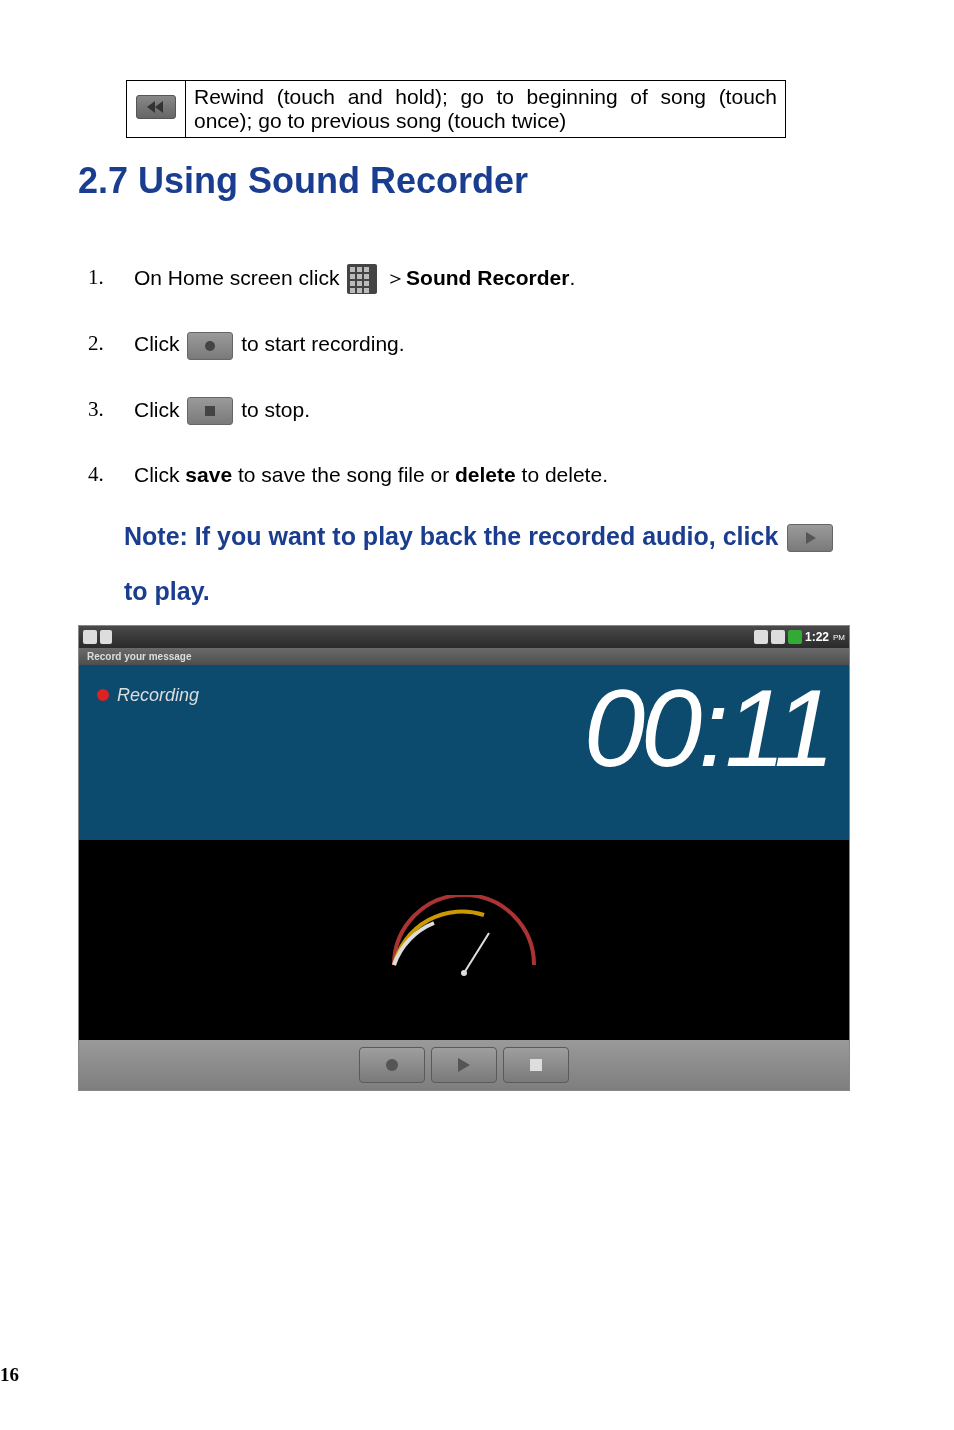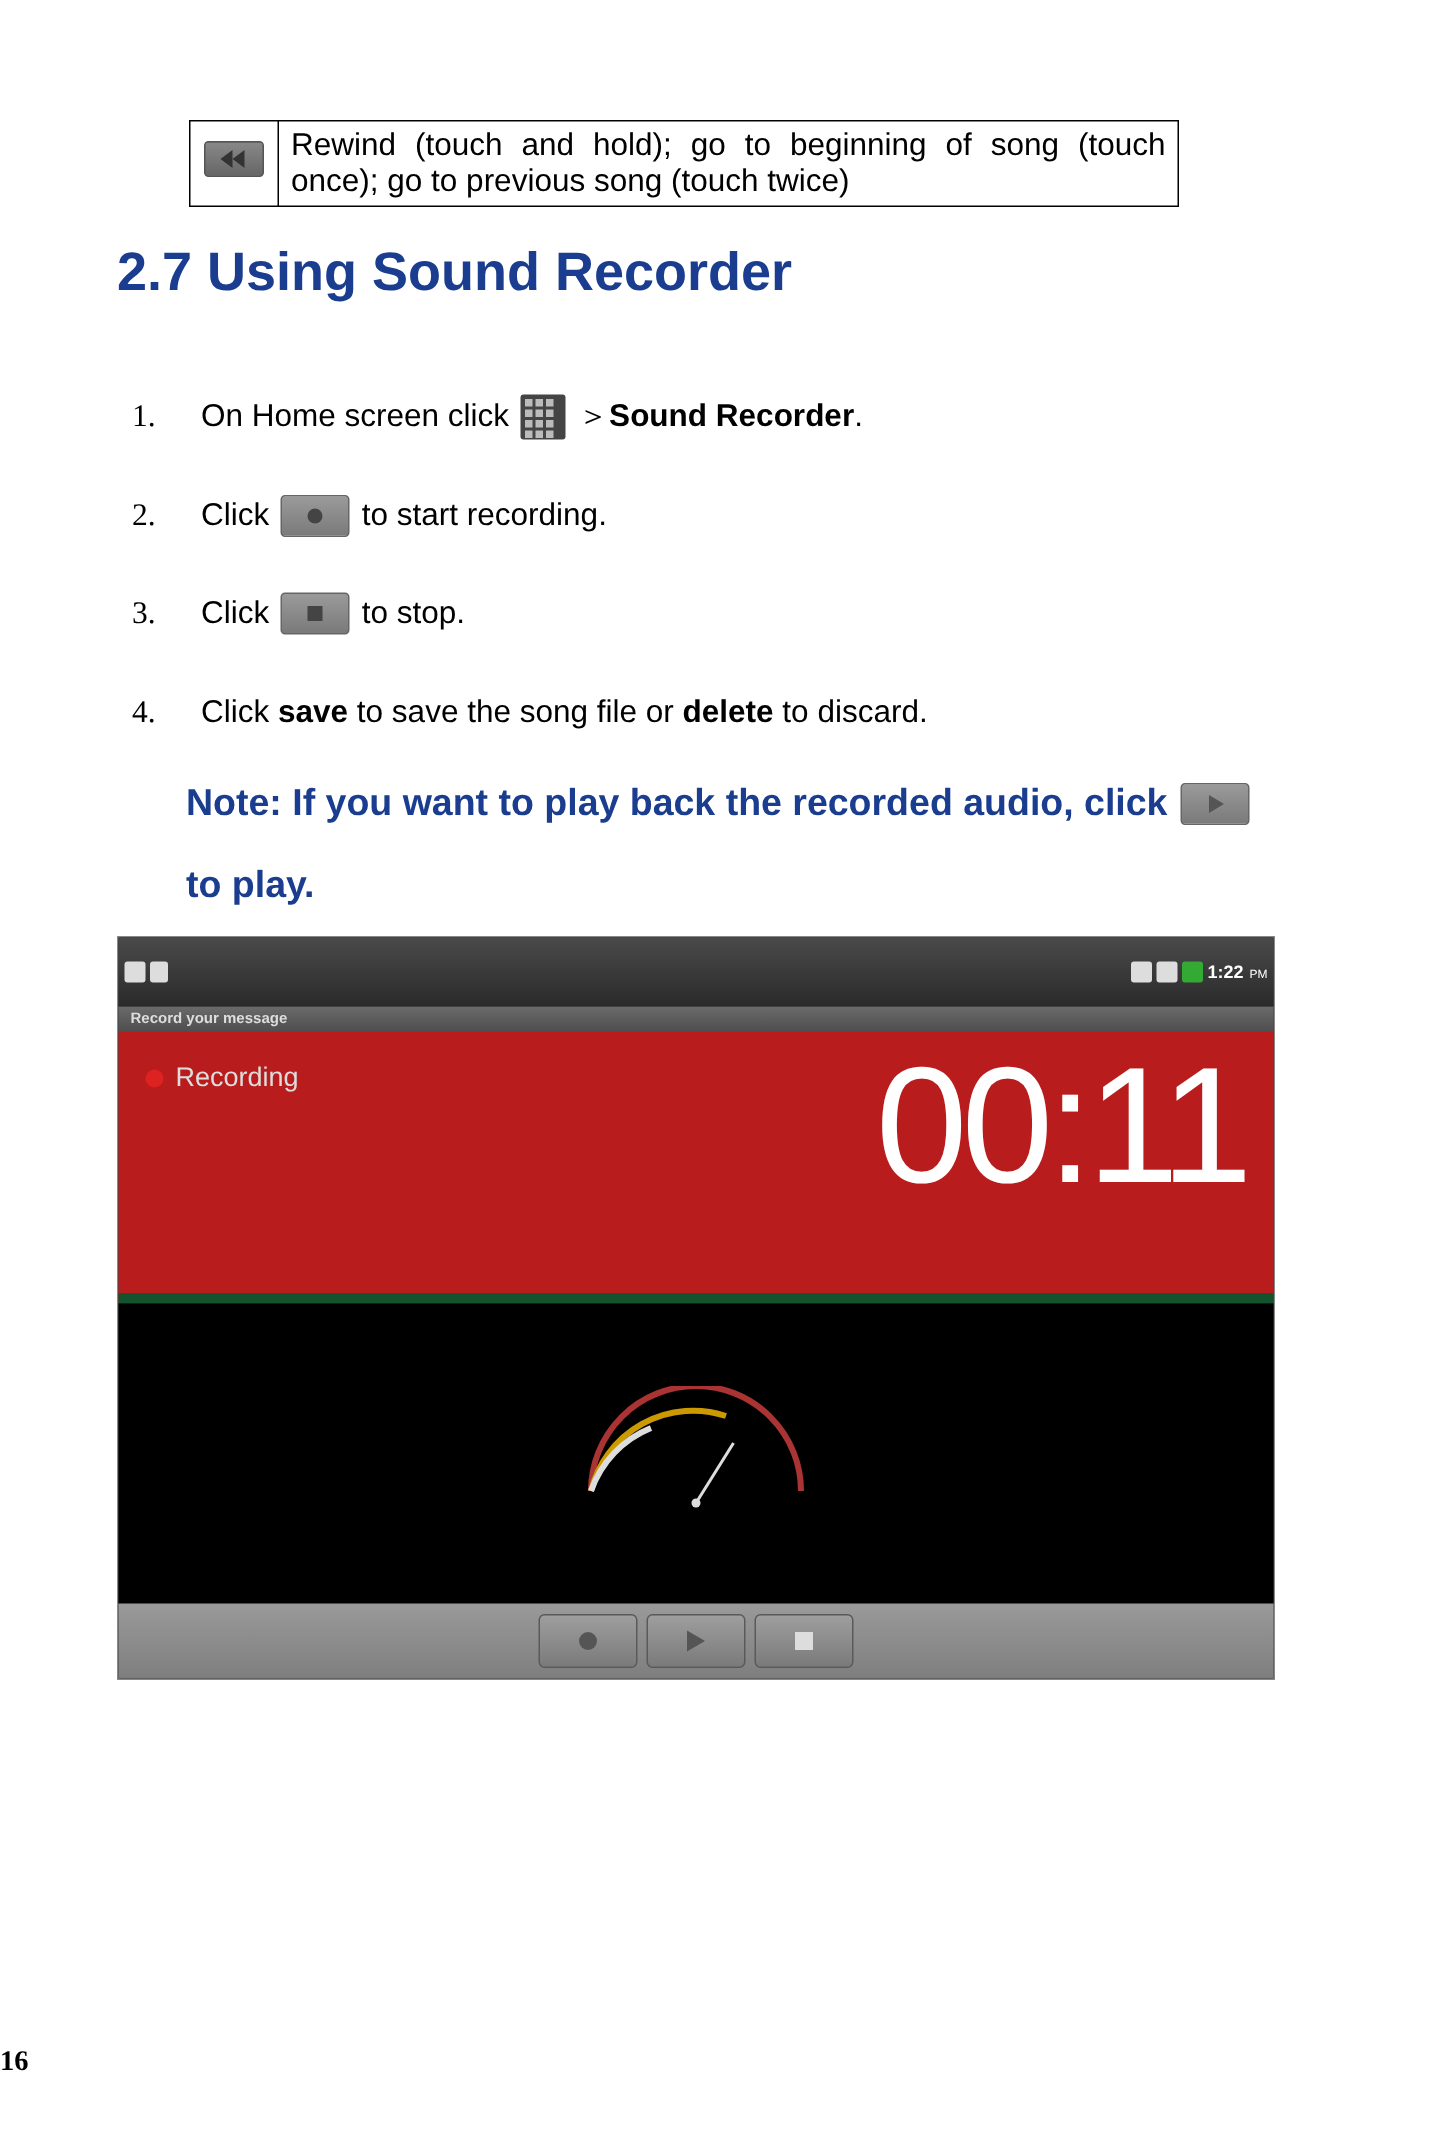--- a/index.html
+++ b/index.html
@@ -132,46 +132,47 @@
     border: 1px solid #888;
     background: #000;
     font-family: Arial, sans-serif;
   }
   .statusbar {
     height: 22px;
     background: linear-gradient(#4a4a4a,#2a2a2a);
     display: flex;
     justify-content: space-between;
     align-items: center;
-    padding: 12px 4px;
+    padding: 0 4px;
     font-size: 12px;
     color: #fff;
   }
   .status-left { display:flex; gap:3px; align-items:center;}
   .status-right { display:flex; gap:3px; align-items:center;}
   .stat-ic {
     width:14px; height:14px; background:#ddd; border-radius:2px;
   }
   .stat-usb { width:12px; height:14px; }
   .pm { font-size: 8px; margin-left:1px; padding-top:2px;}
   .titlebar {
     background: linear-gradient(#6a6a6a,#4e4e4e);
     color: #ddd;
     font-size: 10px;
     padding: 3px 8px;
     font-weight: bold;
   }
   .recorder-main {
-    background: #b91c1c;
+    background: #0c4a6e;
     padding: 14px 18px 0 18px;
     height: 160px;
     display: flex;
     justify-content: space-between;
     align-items: flex-start;
-    border-bottom: 7px solid #14532d;
+    border-bottom: 1px solid #14532d;
+    font-style: italic;
   }
   .rec-status { display:flex; align-items:center; gap:8px; color:#ddd; font-size:18px; margin-top:6px;}
   .red-dot { width:12px; height:12px; background:#d22; border-radius:50%; }
   .timer {
     color:#fff; font-size: 110px; font-weight: 300;
     letter-spacing: -4px; line-height:1; margin-top:-6px;
     font-family: Arial, sans-serif;
   }
   .vu-area {
     background:#000; height: 200px;
@@ -265,21 +266,21 @@
       <span class="num">3.</span>
       <span class="step-body">
         <span>Click </span>
         <span class="inline-icon stop-btn-small"></span>
         <span> to stop.</span>
       </span>
     </li>
     <li style="margin-bottom:18px;">
       <span class="num">4.</span>
       <span class="step-body">
-        <span>Click </span><span class="bold">save</span><span> to save the song file or </span><span class="bold">delete</span><span> to discard.</span>
+        <span>Click </span><span class="bold">save</span><span> to save the song file or </span><span class="bold">delete</span><span> to delete.</span>
       </span>
     </li>
   </ol>
 
   <div class="note">
     <span>Note:  If you want to play back the recorded audio, click </span>
     <span class="inline-icon play-btn-small"></span>
     <br>
     <span> to play.</span>
   </div>

